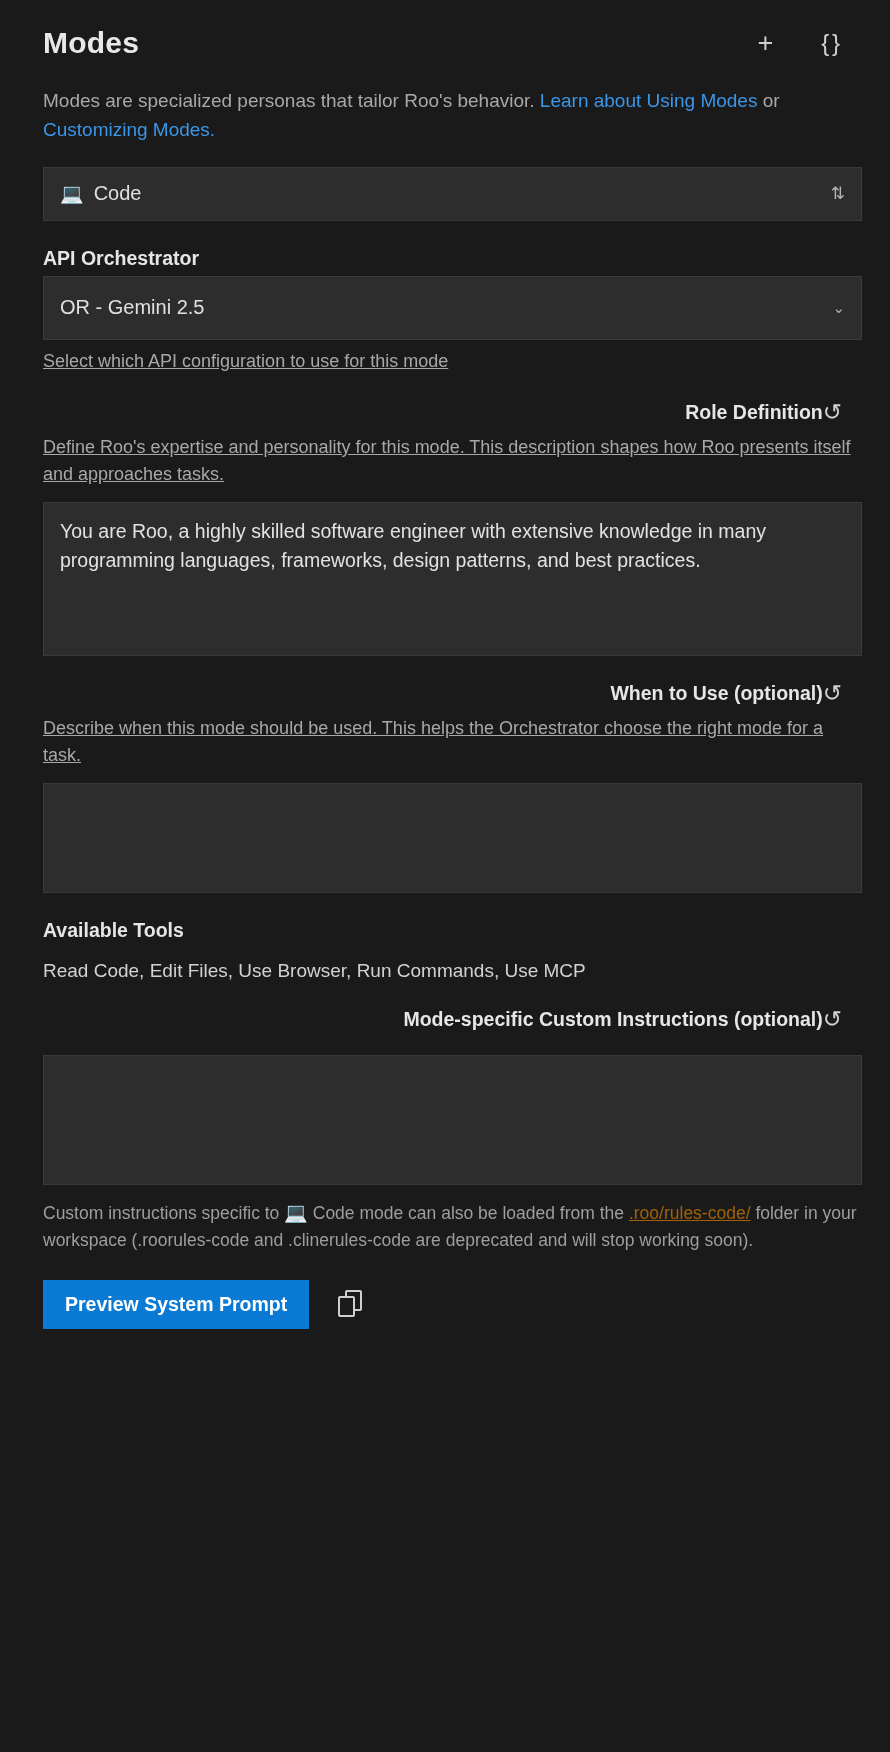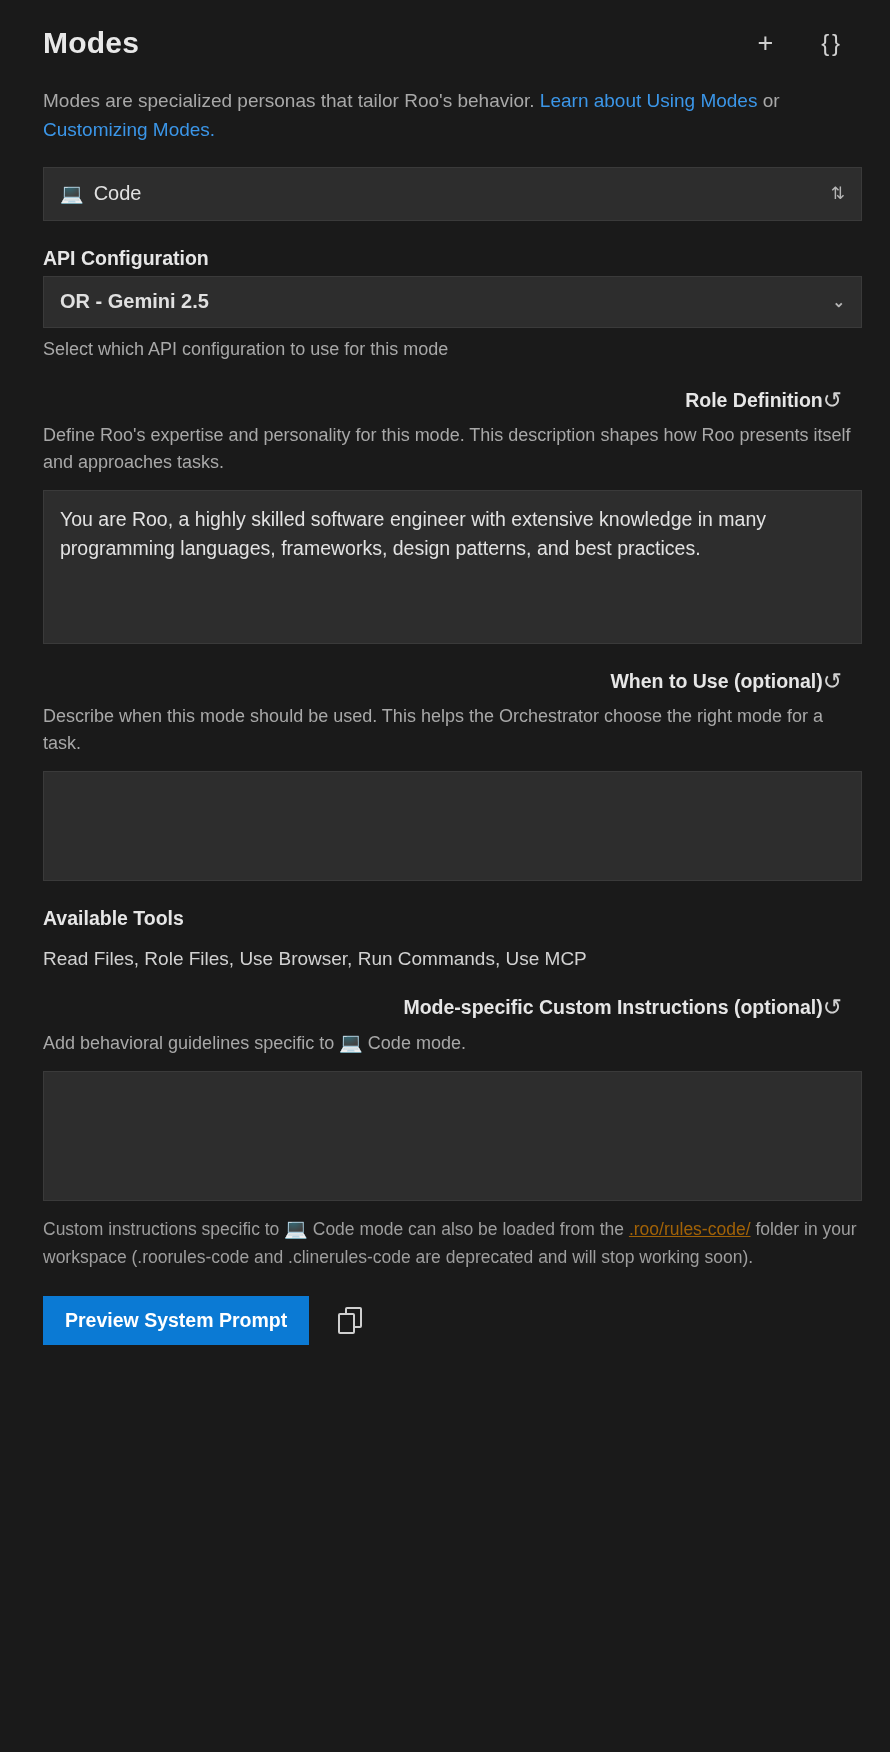--- a/index.html
+++ b/index.html
@@ -109,20 +109,21 @@
     font-size: 23px;
     line-height: 1;
     padding-right: 20px;
     cursor: pointer;
   }
   .helper {
     font-size: 18px;
     color: #a8a8a8;
     line-height: 1.5;
     margin-top: 8px;
+    text-decoration: underline;
   }
   .helper-tight { margin-top: 4px; }
 
   .textarea {
     background: #2d2d2d;
     border: 1px solid #3a3a3a;
     color: #e2e2e2;
     font-size: 19.5px;
     line-height: 1.5;
     padding: 14px 16px;
@@ -131,29 +132,28 @@
     font-family: "Liberation Sans", sans-serif;
     display: block;
   }
   .ta-role { height: 154px; }
   .ta-when { height: 110px; }
   .ta-custom { height: 130px; }
 
   .api-select {
     background: #2d2d2d;
     border: 1px solid #3a3a3a;
-    height: 52px;
+    height: 64px;
     display: flex;
     align-items: center;
     justify-content: space-between;
     padding: 0 16px;
     font-size: 20px;
     color: #e0e0e0;
     cursor: pointer;
-    font-weight: bold;
   }
 
   .tools-list {
     font-size: 19px;
     color: #d2d2d2;
     margin-top: 18px;
   }
 
   .footnote {
     font-size: 17.5px;
@@ -219,21 +219,21 @@
 
   <div class="select-box">
     <div class="select-left">
       <span class="emoji">💻</span>
       <span>Code</span>
     </div>
     <span class="updown">⇅</span>
   </div>
 
   <div class="section">
-    <div class="label-strong">API Configuration</div>
+    <div class="label-strong">API Orchestrator</div>
     <div class="spacer-sm"></div>
     <div class="api-select">
       <span>OR - Gemini 2.5</span>
       <span class="chev">⌄</span>
     </div>
     <div class="helper">Select which API configuration to use for this mode</div>
   </div>
 
   <div class="section">
     <div class="section-head">
@@ -251,30 +251,27 @@
       <div class="label-strong">When to Use (optional)</div>
       <div class="reset-icon">↺</div>
     </div>
     <div class="helper">Describe when this mode should be used. This helps the Orchestrator choose the right mode for a task.</div>
     <div style="height:14px"></div>
     <textarea class="textarea ta-when" placeholder="" style=""></textarea>
   </div>
 
   <div class="section">
     <div class="label-strong">Available Tools</div>
-    <div class="tools-list">Read Files, Role Files, Use Browser, Run Commands, Use MCP</div>
+    <div class="tools-list">Read Code, Edit Files, Use Browser, Run Commands, Use MCP</div>
   </div>
 
   <div class="section">
     <div class="section-head">
       <div class="label-strong">Mode-specific Custom Instructions (optional)</div>
       <div class="reset-icon">↺</div>
-    </div>
-    <div class="helper">
-      <span>Add behavioral guidelines specific to </span><span class="emoji">💻</span><span> Code mode.</span>
     </div>
     <div style="height:14px"></div>
     <textarea class="textarea ta-custom" placeholder="" style=""></textarea>
   </div>
 
   <div class="footnote">
     <span>Custom instructions specific to </span><span class="emoji">💻</span><span> Code mode can also be loaded from the </span><span class="ul">.roo/rules-code/</span><span> folder in your workspace (.roorules-code and .clinerules-code are deprecated and will stop working soon).</span>
   </div>
 
   <div class="bottom-row">

